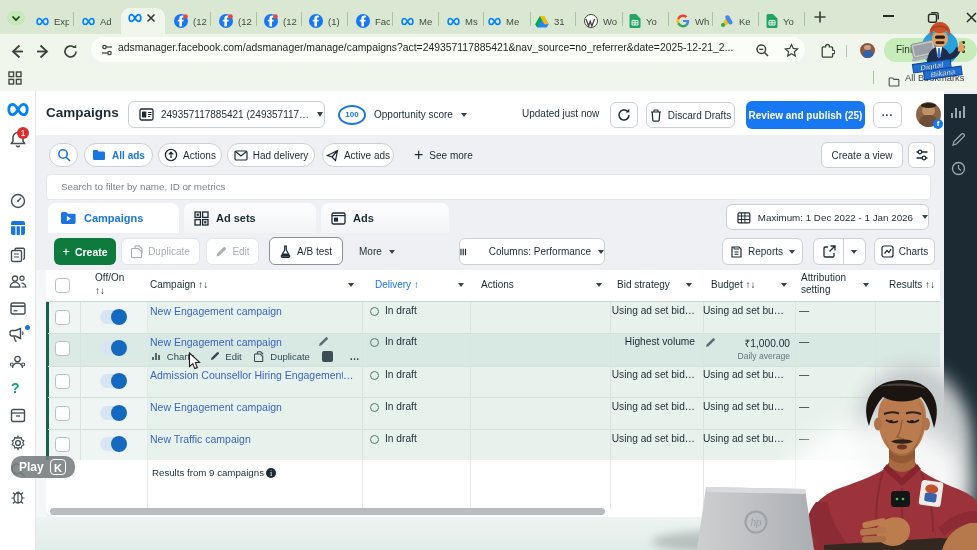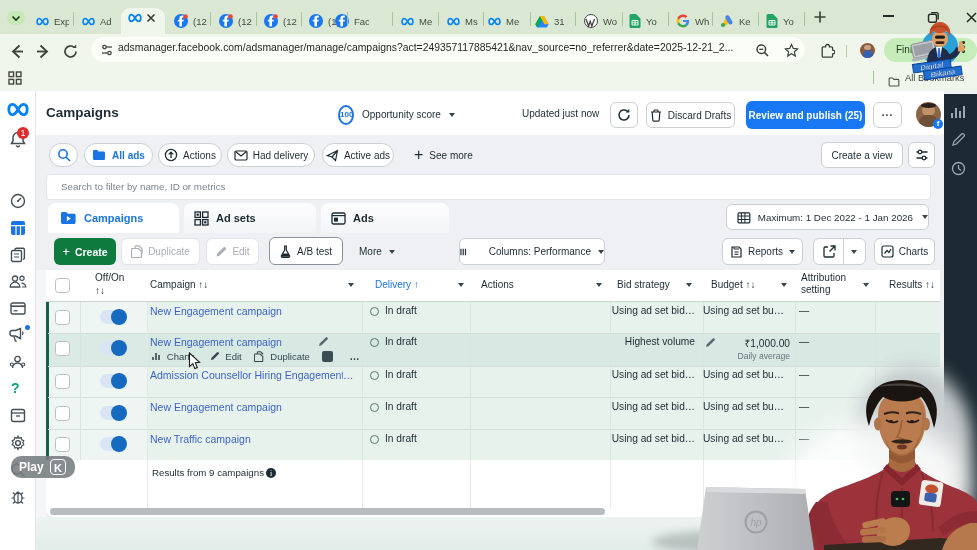--- a/index.html
+++ b/index.html
@@ -73,21 +73,21 @@
         </svg>
         <span class="ttl">(12</span>
       </div>
     <div class="tab" style="left:309px;">
         <svg width="14" height="14" viewBox="0 0 14 14">
           <circle cx="7" cy="7" r="7" fill="#1877f2"></circle>
           <path d="M9.5 7.6 l.3-1.9 H8 V4.5 c0-.55.25-1.05 1.1-1.05 h.8 V1.8 C9.4 1.7 8.8 1.6 8.2 1.6 c-1.7 0-2.8 1-2.8 2.85 v1.25 H3.8 v1.9 h1.6 V12.3 a7 7 0 0 0 2.6 0 V7.6 Z" fill="#fff"></path>
         </svg>
         <span class="ttl">(1)</span>
       </div>
-    <div class="tab" style="left:335px;justify-content:space-between;">
+    <div class="tab" style="left:356px;justify-content:space-between;">
         <svg width="14" height="14" viewBox="0 0 14 14">
           <circle cx="7" cy="7" r="7" fill="#1877f2"></circle>
           <path d="M9.5 7.6 l.3-1.9 H8 V4.5 c0-.55.25-1.05 1.1-1.05 h.8 V1.8 C9.4 1.7 8.8 1.6 8.2 1.6 c-1.7 0-2.8 1-2.8 2.85 v1.25 H3.8 v1.9 h1.6 V12.3 a7 7 0 0 0 2.6 0 V7.6 Z" fill="#fff"></path>
         </svg>
         <span class="ttl">Fac</span>
       </div>
     <div class="tab" style="left:401px;">
         <svg width="13" height="13" viewBox="0 0 36 24">
           <path d="M3 12 C3 6.5 5.8 3.5 9 3.5 c3.8 0 6 3.3 9 8.5 3 5.2 5.2 8.5 9 8.5 3.2 0 6-3 6-8.5 S30.2 3.5 27 3.5 c-3.8 0-6 3.3-9 8.5 -3 5.2-5.2 8.5-9 8.5 C5.8 20.5 3 17.5 3 12 Z" fill="none" stroke="#0082fb" stroke-width="4.4"></path>
         </svg>
@@ -309,23 +309,32 @@
           <circle cx="7" cy="7" r="5" fill="none" stroke="#434e57" stroke-width="1.5"></circle>
           <path d="M10.8 10.8 L14.5 14.5" stroke="#434e57" stroke-width="1.5"></path>
         </svg></div>
     <div class="abs" style="left:10px;top:398px;"><svg width="16" height="16" viewBox="0 0 16 16">
           <ellipse cx="8" cy="9" rx="4" ry="5" fill="none" stroke="#434e57" stroke-width="1.3"></ellipse>
           <path d="M8 4 V14 M4 9 H1.5 M14.5 9 H12 M5 5.5 L3 3.5 M11 5.5 L13 3.5 M5 12.5 L3 14.5 M11 12.5 L13 14.5 M6.5 3.8 a1.8 1.8 0 0 1 3 0" fill="none" stroke="#434e57" stroke-width="1.2"></path>
         </svg></div>
 
     <div class="abs" style="left:36px;top:0;width:908px;height:44px;background:#fff;"></div>
     <div class="abs" style="left:46px;top:14px;font-size:13.5px;font-weight:bold;">Campaigns</div>
+    <div class="pill" style="left:128px;top:10px;width:197px;height:27px;justify-content:flex-start;">
+      <svg style="margin-left:10px;" width="15" height="13" viewBox="0 0 15 13">
+          <rect x="1" y="1" width="13" height="11" rx="1.5" fill="none" stroke="#1c2b33" stroke-width="1.3"></rect>
+          <rect x="3" y="3.4" width="4.3" height="6.2" rx="0.8" fill="#1c2b33"></rect>
+          <path d="M9 4.5 h3.5 M9 6.5 h3.5 M9 8.5 h2.2" stroke="#1c2b33" stroke-width="1.1"></path>
+        </svg>
+      <span style="margin-left:7px;">249357117885421 (249357117…</span>
+      <span class="caret" style="margin-left:8px;border-top-width:5px;"></span>
+    </div>
     <div class="abs" style="left:339px;top:105px-91px;"></div>
     <div class="abs flex" style="left:338px;top:10px;height:27px;">
-      <div style="width:16px;height:20px;border-radius:50%;border:2.6px solid #1b74e4;color:#1b74e4;font-size:8px;font-weight:bold;text-align:center;line-height:15px;">100</div>
+      <div style="width:28px;height:20px;border-radius:50%;border:2.6px solid #1b74e4;color:#1b74e4;font-size:8px;font-weight:bold;text-align:center;line-height:15px;">100</div>
       <span style="margin-left:8px;">Opportunity score</span>
       <span class="caret" style="margin-left:8px;"></span>
     </div>
     <div class="abs" style="left:522px;top:17px;font-size:10px;">Updated just now</div>
     <div class="pill" style="left:610px;top:11px;width:28px;height:26px;">
         <svg width="14" height="14" viewBox="0 0 14 14">
           <path d="M12 7 a5 5 0 1 1 -1.8 -3.85" fill="none" stroke="#1c2b33" stroke-width="1.5"></path>
           <path d="M12.3 0.8 V4.4 H8.7 Z" fill="#1c2b33"></path>
         </svg>
       </div>

